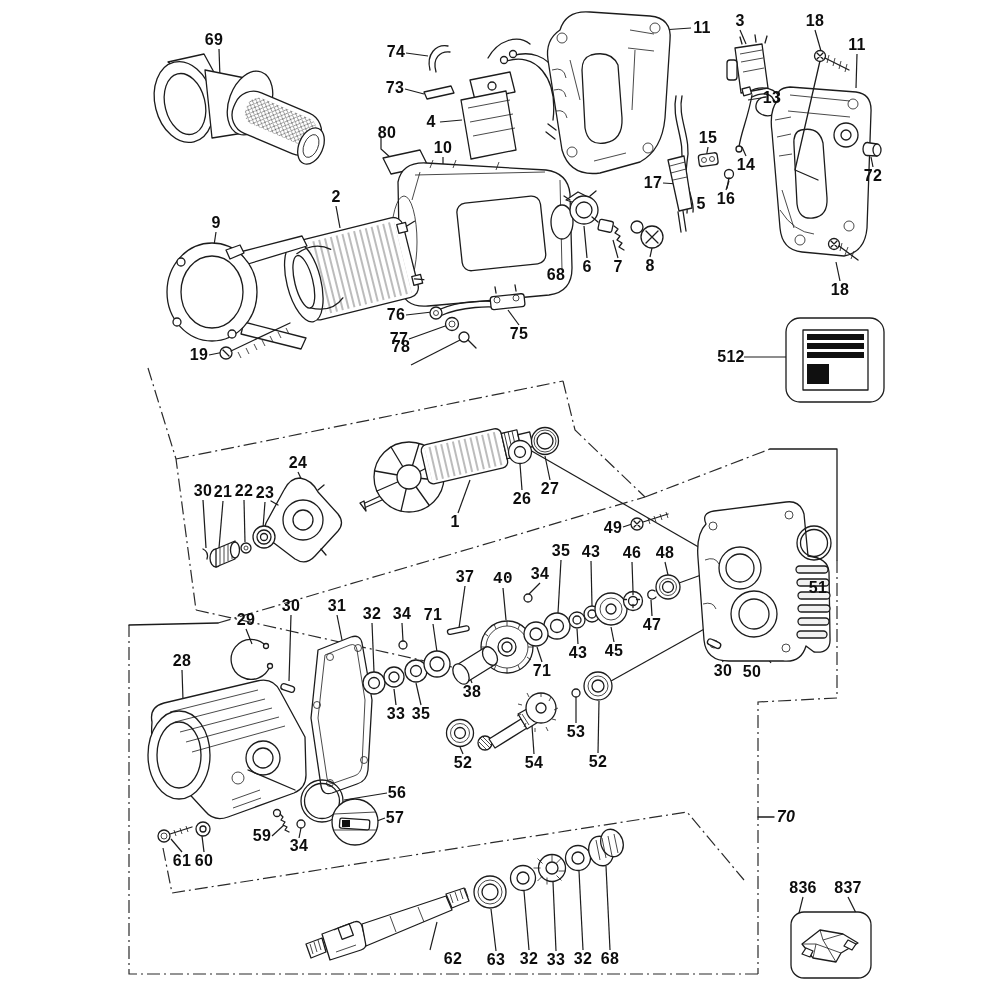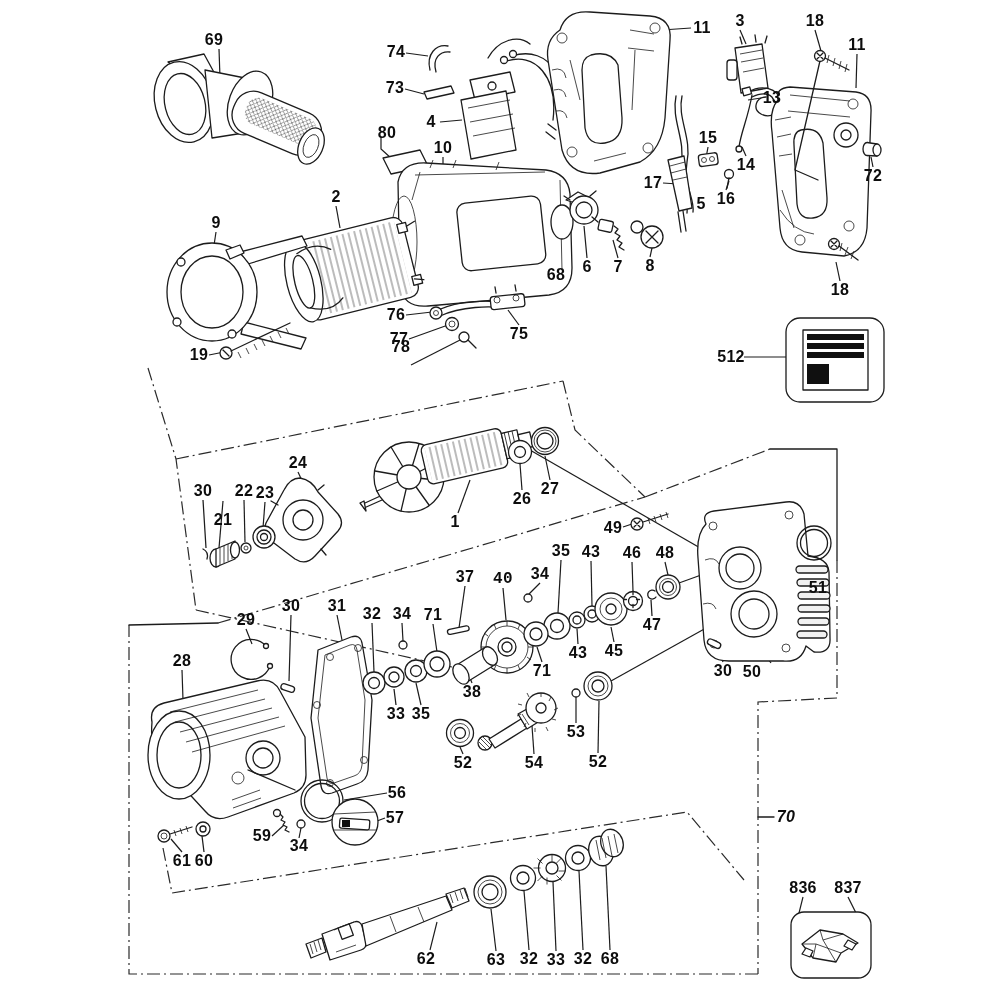--- a/index.html
+++ b/index.html
@@ -636,21 +636,21 @@
       <div class="lbl" style="left: 556px; top: 275px;">68</div>
       <div class="lbl" style="left: 587px; top: 267px;">6</div>
       <div class="lbl" style="left: 618px; top: 267px;">7</div>
       <div class="lbl" style="left: 650px; top: 266px;">8</div>
       <div class="lbl" style="left: 396px; top: 315px;">76</div>
       <div class="lbl" style="left: 399px; top: 339px;">77</div>
       <div class="lbl" style="left: 401px; top: 347px;">78</div>
       <div class="lbl" style="left: 519px; top: 334px;">75</div>
       <div class="lbl" style="left: 298px; top: 463px;">24</div>
       <div class="lbl" style="left: 203px; top: 491px;">30</div>
-      <div class="lbl" style="left: 223px; top: 492px; margin-top: 28px;">21</div>
+      <div class="lbl" style="left: 223px; top: 492px;">21</div>
       <div class="lbl" style="left: 244px; top: 491px;">22</div>
       <div class="lbl" style="left: 265px; top: 493px;">23</div>
       <div class="lbl" style="left: 455px; top: 522px;">1</div>
       <div class="lbl" style="left: 522px; top: 499px;">26</div>
       <div class="lbl" style="left: 550px; top: 489px;">27</div>
       <div class="lbl" style="left: 613px; top: 528px;">49</div>
       <div class="lbl" style="left: 561px; top: 551px;">35</div>
       <div class="lbl" style="left: 591px; top: 552px;">43</div>
       <div class="lbl" style="left: 632px; top: 553px;">46</div>
       <div class="lbl" style="left: 665px; top: 553px;">48</div>
@@ -678,21 +678,21 @@
       <div class="lbl" style="left: 463px; top: 763px;">52</div>
       <div class="lbl" style="left: 534px; top: 763px;">54</div>
       <div class="lbl" style="left: 598px; top: 762px;">52</div>
       <div class="lbl" style="left: 397px; top: 793px;">56</div>
       <div class="lbl" style="left: 395px; top: 818px; text-align: center;">57</div>
       <div class="lbl" style="left: 262px; top: 836px;">59</div>
       <div class="lbl" style="left: 299px; top: 846px;">34</div>
       <div class="lbl" style="left: 182px; top: 861px;">61</div>
       <div class="lbl" style="left: 204px; top: 861px;">60</div>
       <div class="lbl" style="left: 786px; top: 817px; font-style: italic;">70</div>
-      <div class="lbl" style="left: 426px; top: 959px;">62</div>
+      <div class="lbl" style="left: 453px; top: 959px;">62</div>
       <div class="lbl" style="left: 496px; top: 960px;">63</div>
       <div class="lbl" style="left: 529px; top: 959px;">32</div>
       <div class="lbl" style="left: 556px; top: 960px;">33</div>
       <div class="lbl" style="left: 583px; top: 959px;">32</div>
       <div class="lbl" style="left: 610px; top: 959px;">68</div>
       <div class="lbl" style="left: 803px; top: 888px;">836</div>
       <div class="lbl" style="left: 848px; top: 888px;">837</div>
     </div>
 </div>
 

